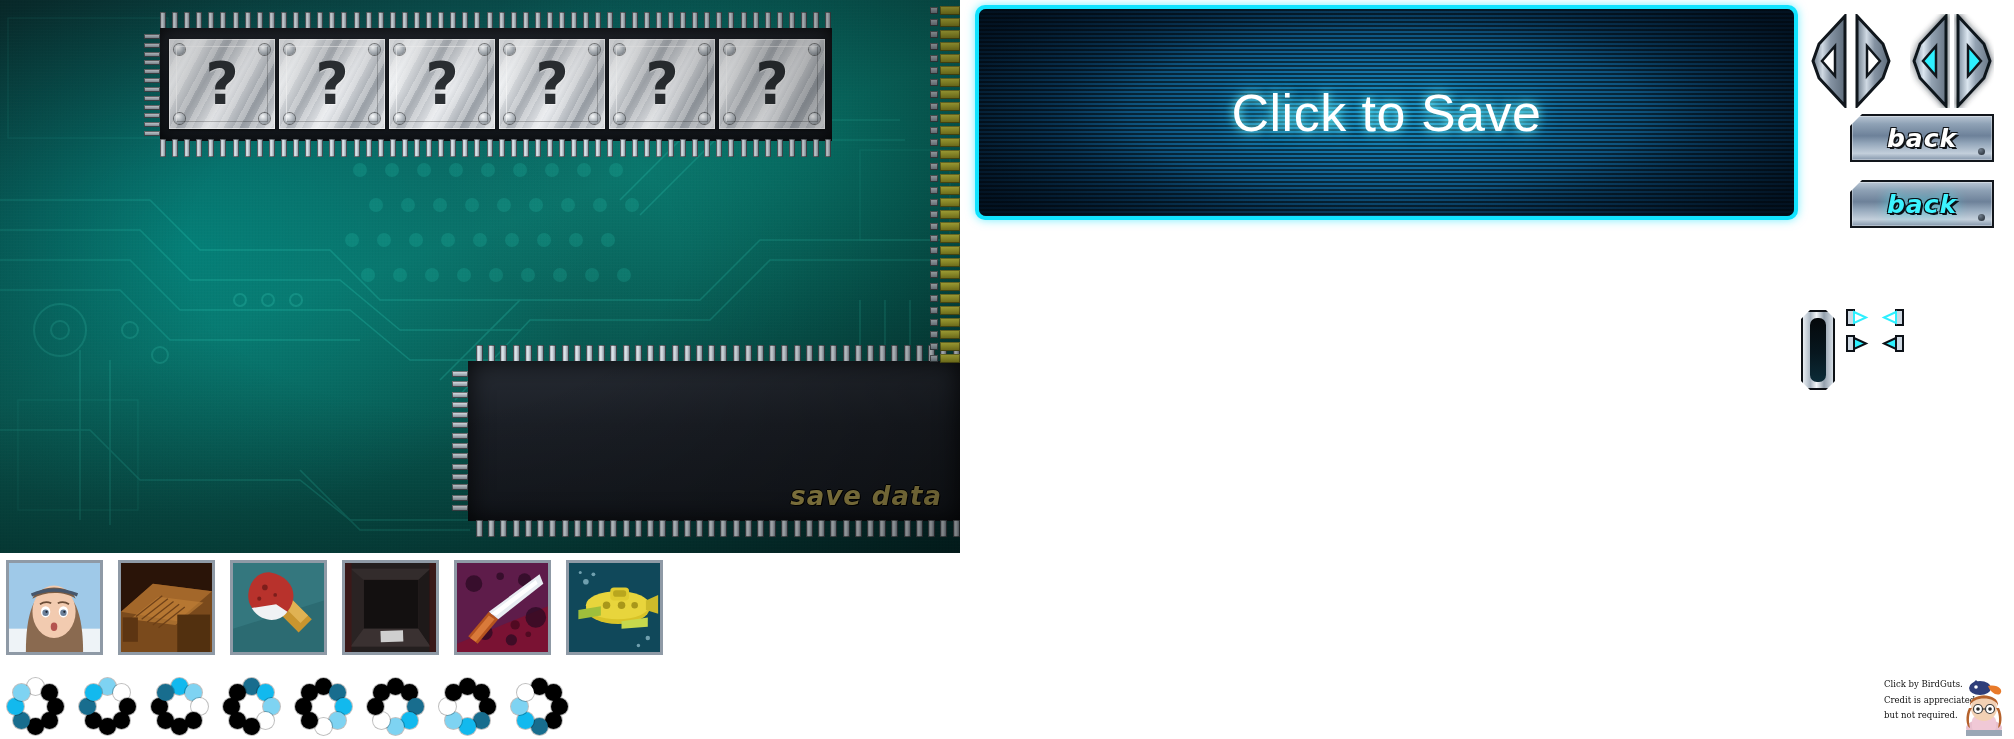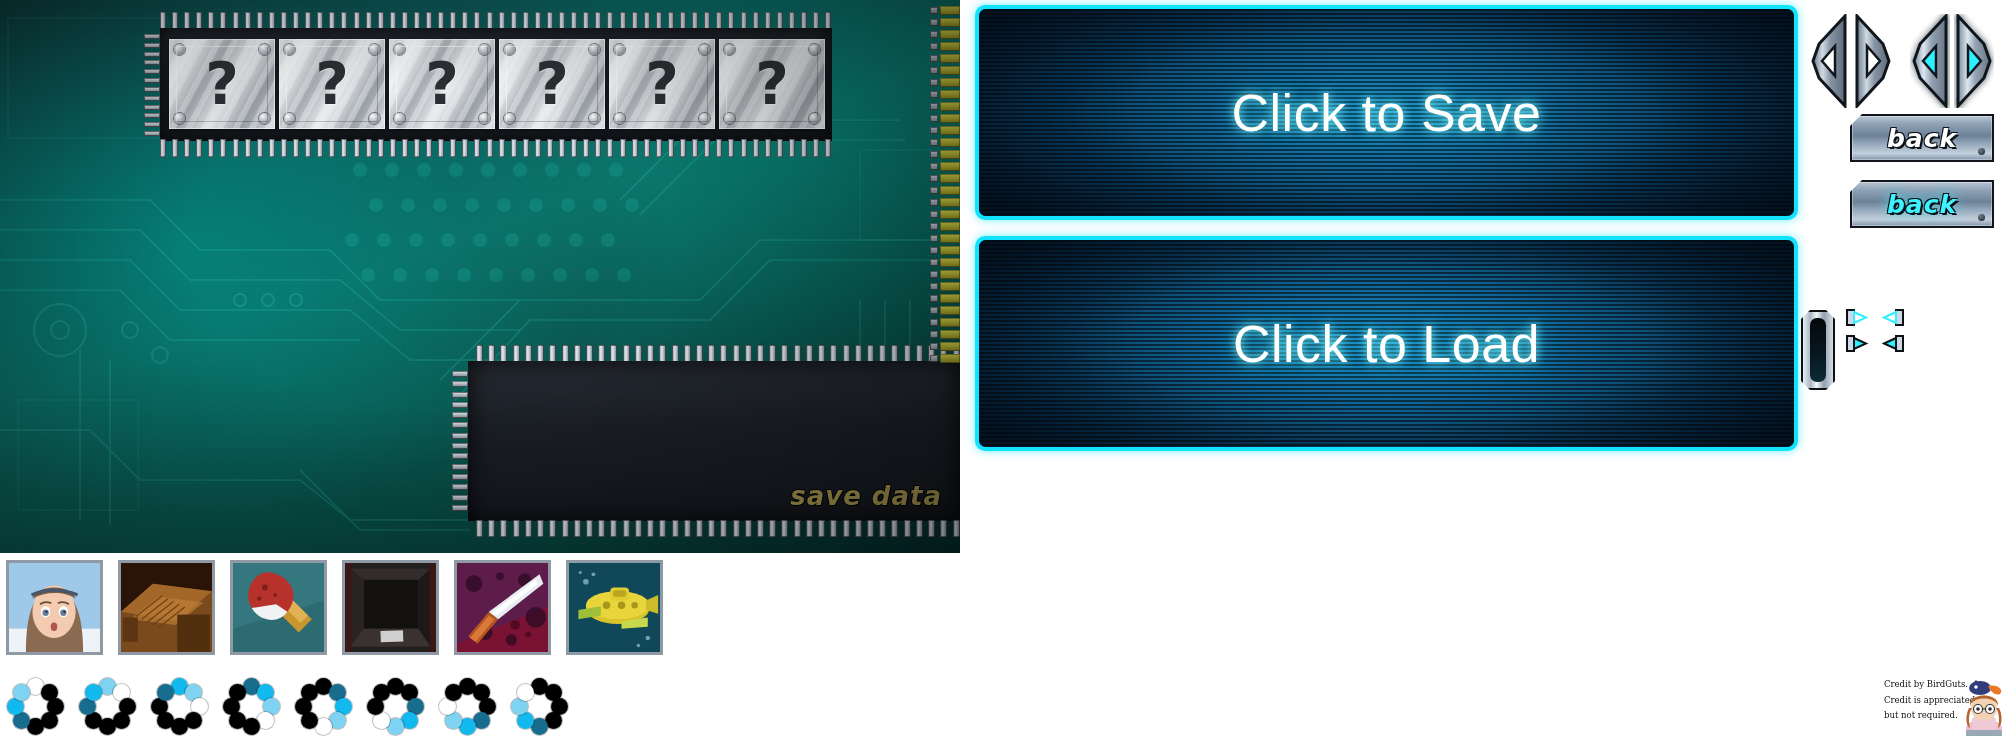--- a/index.html
+++ b/index.html
@@ -653,25 +653,20 @@
       </div>
     <div class="vignette"></div>
   </div>
 
   <div class="btn" id="btn-save">
     <div class="inner">
       <span class="lbl">Click to Save</span>
     </div>
   </div>
 
-  <div class="btn" id="btn-load">
-    <div class="inner">
-      <span class="lbl">Click to Load</span>
-    </div>
-  </div>
 
 
   <div class="arrowPair" id="arrow-pair-normal">
     <div class="half l">
       <svg viewBox="0 0 40 94">
         <defs>
           <linearGradient id="mg1" x1="0" y1="0" x2="1" y2="0">
             <stop offset="0%" stop-color="#6e7d8c"></stop>
               <stop offset="30%" stop-color="#cfd9e3"></stop>
             <stop offset="55%" stop-color="#8593a3"></stop>
@@ -962,21 +957,21 @@
         <span style="left: 43px; top: 20px; background: rgb(0, 0, 0);"></span>
         <span style="left: 37.1421px; top: 34.1421px; background: rgb(0, 0, 0);"></span>
         <span style="left: 23px; top: 40px; background: rgb(24, 109, 142);"></span>
         <span style="left: 8.85786px; top: 34.1421px; background: rgb(18, 185, 238);"></span>
         <span style="left: 3px; top: 20px; background: rgb(126, 211, 242);"></span>
         <span style="left: 8.85786px; top: 5.85786px; background: rgb(255, 255, 255);"></span>
       </div>
     </div>
 
   <div class="credits">
-    <div>Credit by BirdGuts.</div>
+    <div>Click by BirdGuts.</div>
     <div>Credit is appreciated,</div>
     <div>but not required.</div>
   </div>
   <div class="creditSprite">
     <svg viewBox="0 0 52 58">
       <ellipse cx="26" cy="50" rx="18" ry="9" fill="#e8c0cf"></ellipse>
       <rect x="14" y="38" width="24" height="16" rx="5" fill="#f0c8d6"></rect>
       <circle cx="26" cy="30" r="13" fill="#f3d1b4"></circle>
       <path d="M12 28 C10 14 42 14 40 28 C38 18 14 18 12 28 Z" fill="#b5622c"></path>
       <path d="M11 30 C7 38 8 48 12 50 C10 42 11 34 14 30 Z" fill="#b5622c"></path>

